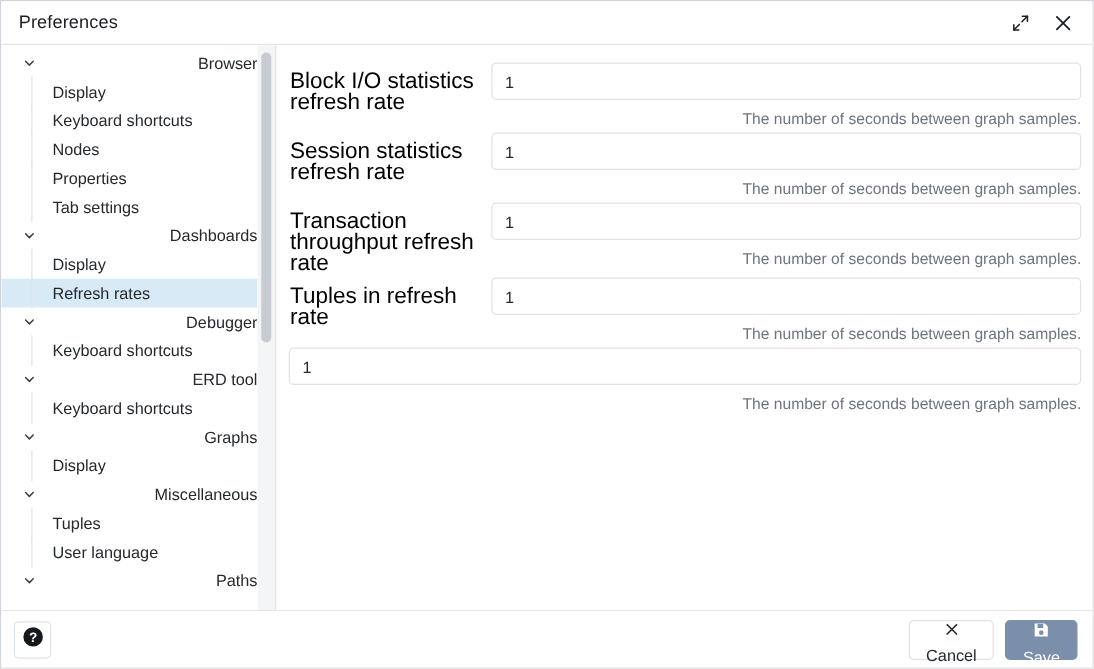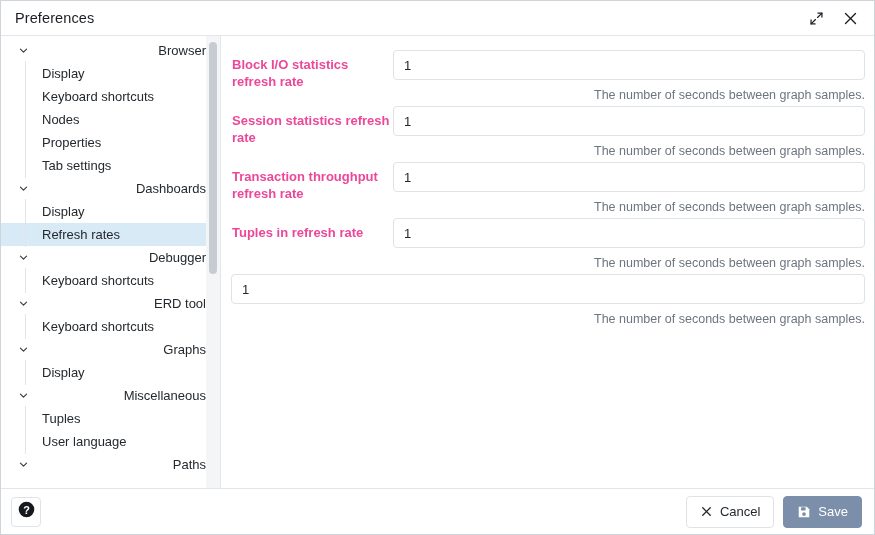--- a/index.html
+++ b/index.html
@@ -130,26 +130,25 @@
     overflow: hidden;
   }
   .field-row {
     display: flex;
     align-items: flex-start;
     margin-bottom: 3px;
   }
   .field-label {
     width: 162px;
     flex: 0 0 162px;
-    font-size: 13px;
-    color: #ec4899;
+    font-size: 18px;
+    color: #000000;
     line-height: 17px;
     padding-top: 6px;
     padding-left: 1px;
-    font-weight: bold;
   }
   .field-control { flex: 1 1 auto; }
   .field-input {
     width: 100%;
     height: 30px;
     border: 1px solid #dfe2e6;
     border-radius: 4px;
     background: #ffffff;
     font-family: "Liberation Sans", sans-serif;
     font-size: 13px;
@@ -186,20 +185,21 @@
   .btn {
     height: 32px;
     display: inline-flex;
     align-items: center;
     gap: 7px;
     border-radius: 4px;
     font-size: 13px;
     cursor: pointer;
     padding: 0 13px;
     font-family: "Liberation Sans", sans-serif;
+    flex-direction: column;
   }
   .btn-cancel {
     border: 1px solid #dfe2e6;
     background: #ffffff;
     color: #24292e;
     margin-right: 9px;
   }
   .btn-save {
     border: 1px solid #7b8fab;
     background: #7b8fab;

